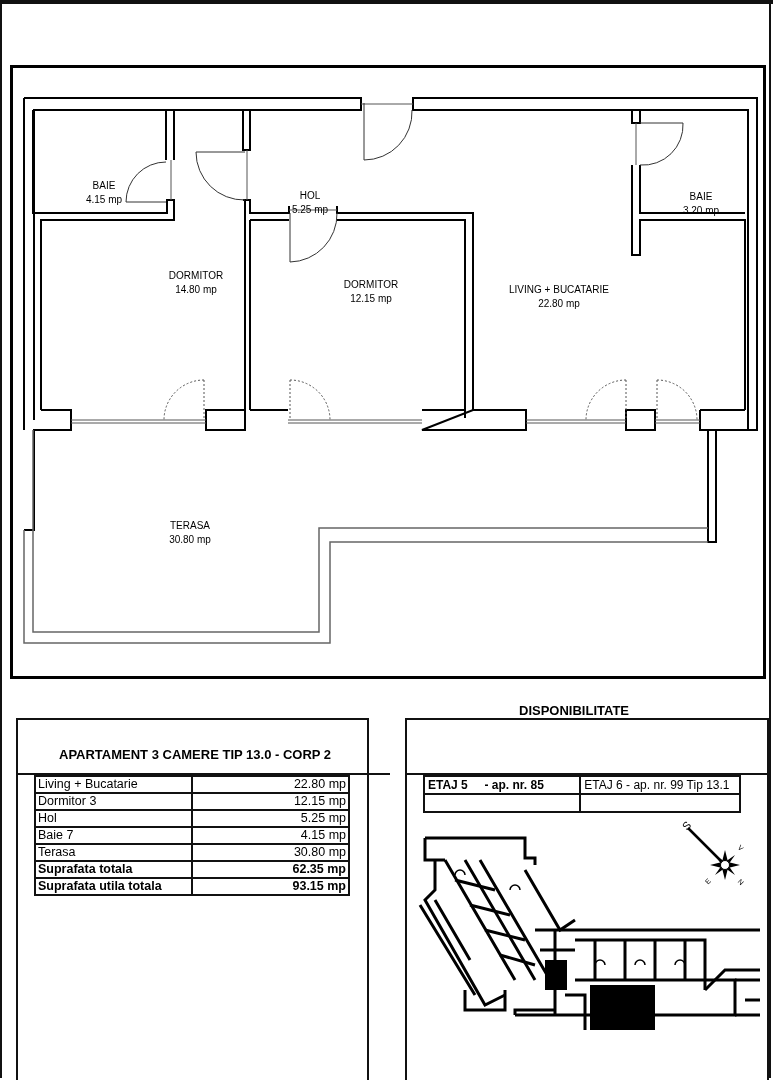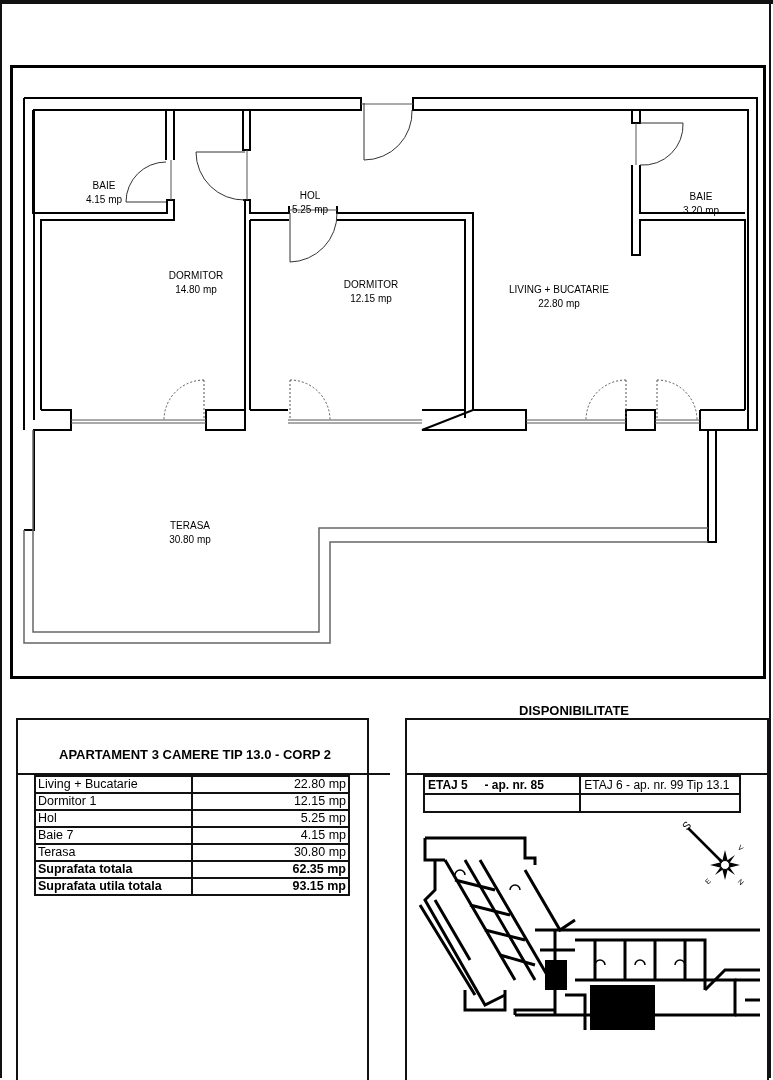--- a/index.html
+++ b/index.html
@@ -131,21 +131,21 @@
   <colgroup>
       <col style="width:158px">
       <col style="width:158px">
     </colgroup>
   <tbody>
       <tr>
         <td>Living + Bucatarie</td>
         <td class="val">22.80 mp</td>
       </tr>
   <tr>
-        <td>Dormitor 1</td>
+        <td>Dormitor 3</td>
         <td class="val">12.15 mp</td>
       </tr>
   <tr>
         <td>Hol</td>
         <td class="val">5.25 mp</td>
       </tr>
   <tr>
         <td>Baie 7</td>
         <td class="val">4.15 mp</td>
       </tr>

